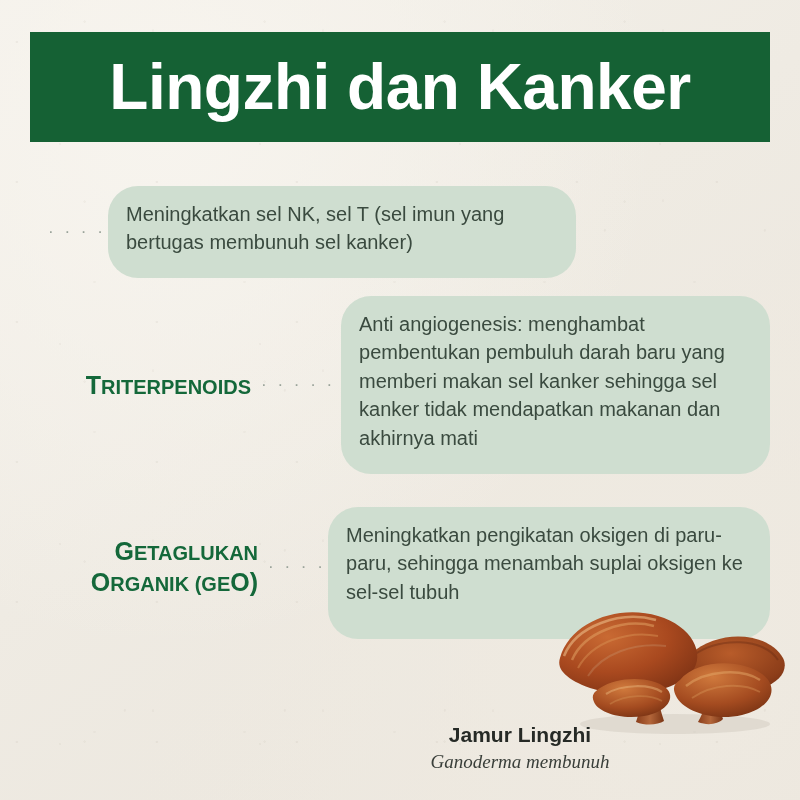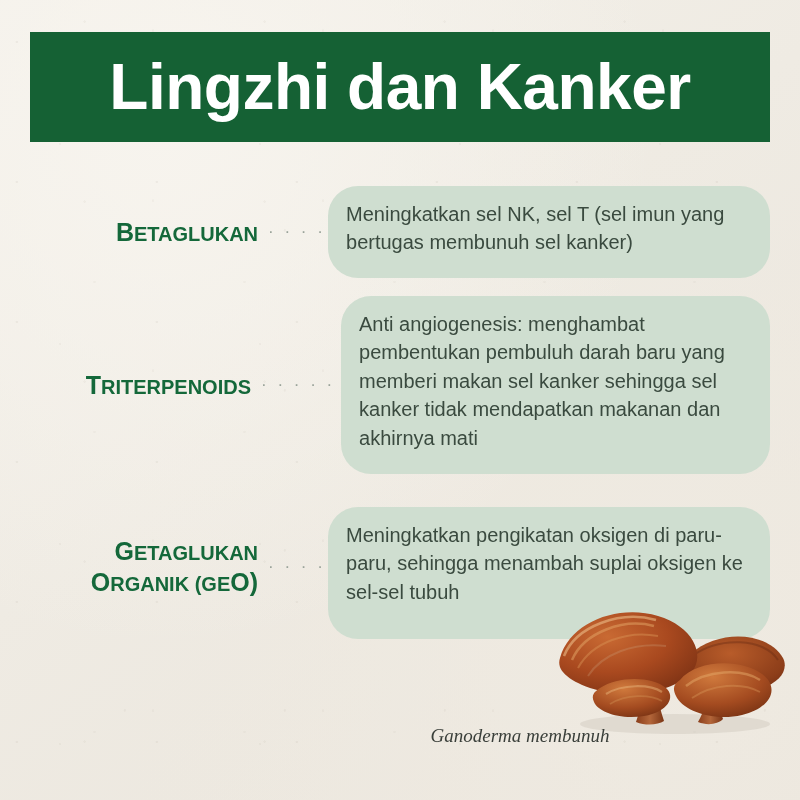--- a/index.html
+++ b/index.html
@@ -148,25 +148,20 @@
 </head>
 <body>
 
 <div id="page">
 
   <div id="title-banner">
     <div id="title-text">Lingzhi dan Kanker</div>
   </div>
 
   <div class="row" id="row-beta">
-    <div class="label-cell">
-      <span class="sc">
-        <span class="big">B</span><span class="sm">ETAGLUKAN</span>
-      </span>
-    </div>
     <div class="dots">· · · · ·</div>
     <div class="box">
       <p>Meningkatkan sel NK, sel T (sel imun yang bertugas membunuh sel kanker)</p>
     </div>
   </div>
 
   <div class="row" id="row-triter">
     <div class="label-cell">
       <span class="sc">
         <span class="big">T</span><span class="sm">RITERPENOIDS</span>
@@ -242,16 +237,17 @@
       <path d="M150 120 C170 106 200 104 218 114" fill="none" stroke="#d2handled" stroke-width="0" opacity="0"></path>
       <path d="M152 122 C172 108 202 106 220 116" fill="none" stroke="#d99b5c" stroke-width="2" opacity="0.38"></path>
 
       <path d="M60 112 C78 100 112 100 126 112 C136 121 128 136 104 140 C80 144 58 136 54 126 C51 119 54 116 60 112 Z" fill="url(#capB)"></path>
       <path d="M66 118 C82 108 110 108 122 116" fill="none" stroke="#e6b277" stroke-width="2.2" opacity="0.5"></path>
       <path d="M70 128 C86 118 110 118 122 125" fill="none" stroke="#d69a5d" stroke-width="1.8" opacity="0.35"></path>
     </svg>
   </div>
 
   <div id="caption">
+    <div id="caption-name">Jamur Lingzhi</div>
     <div id="caption-latin">Ganoderma membunuh</div>
   </div>
 
 </div>
 
 </body></html>

